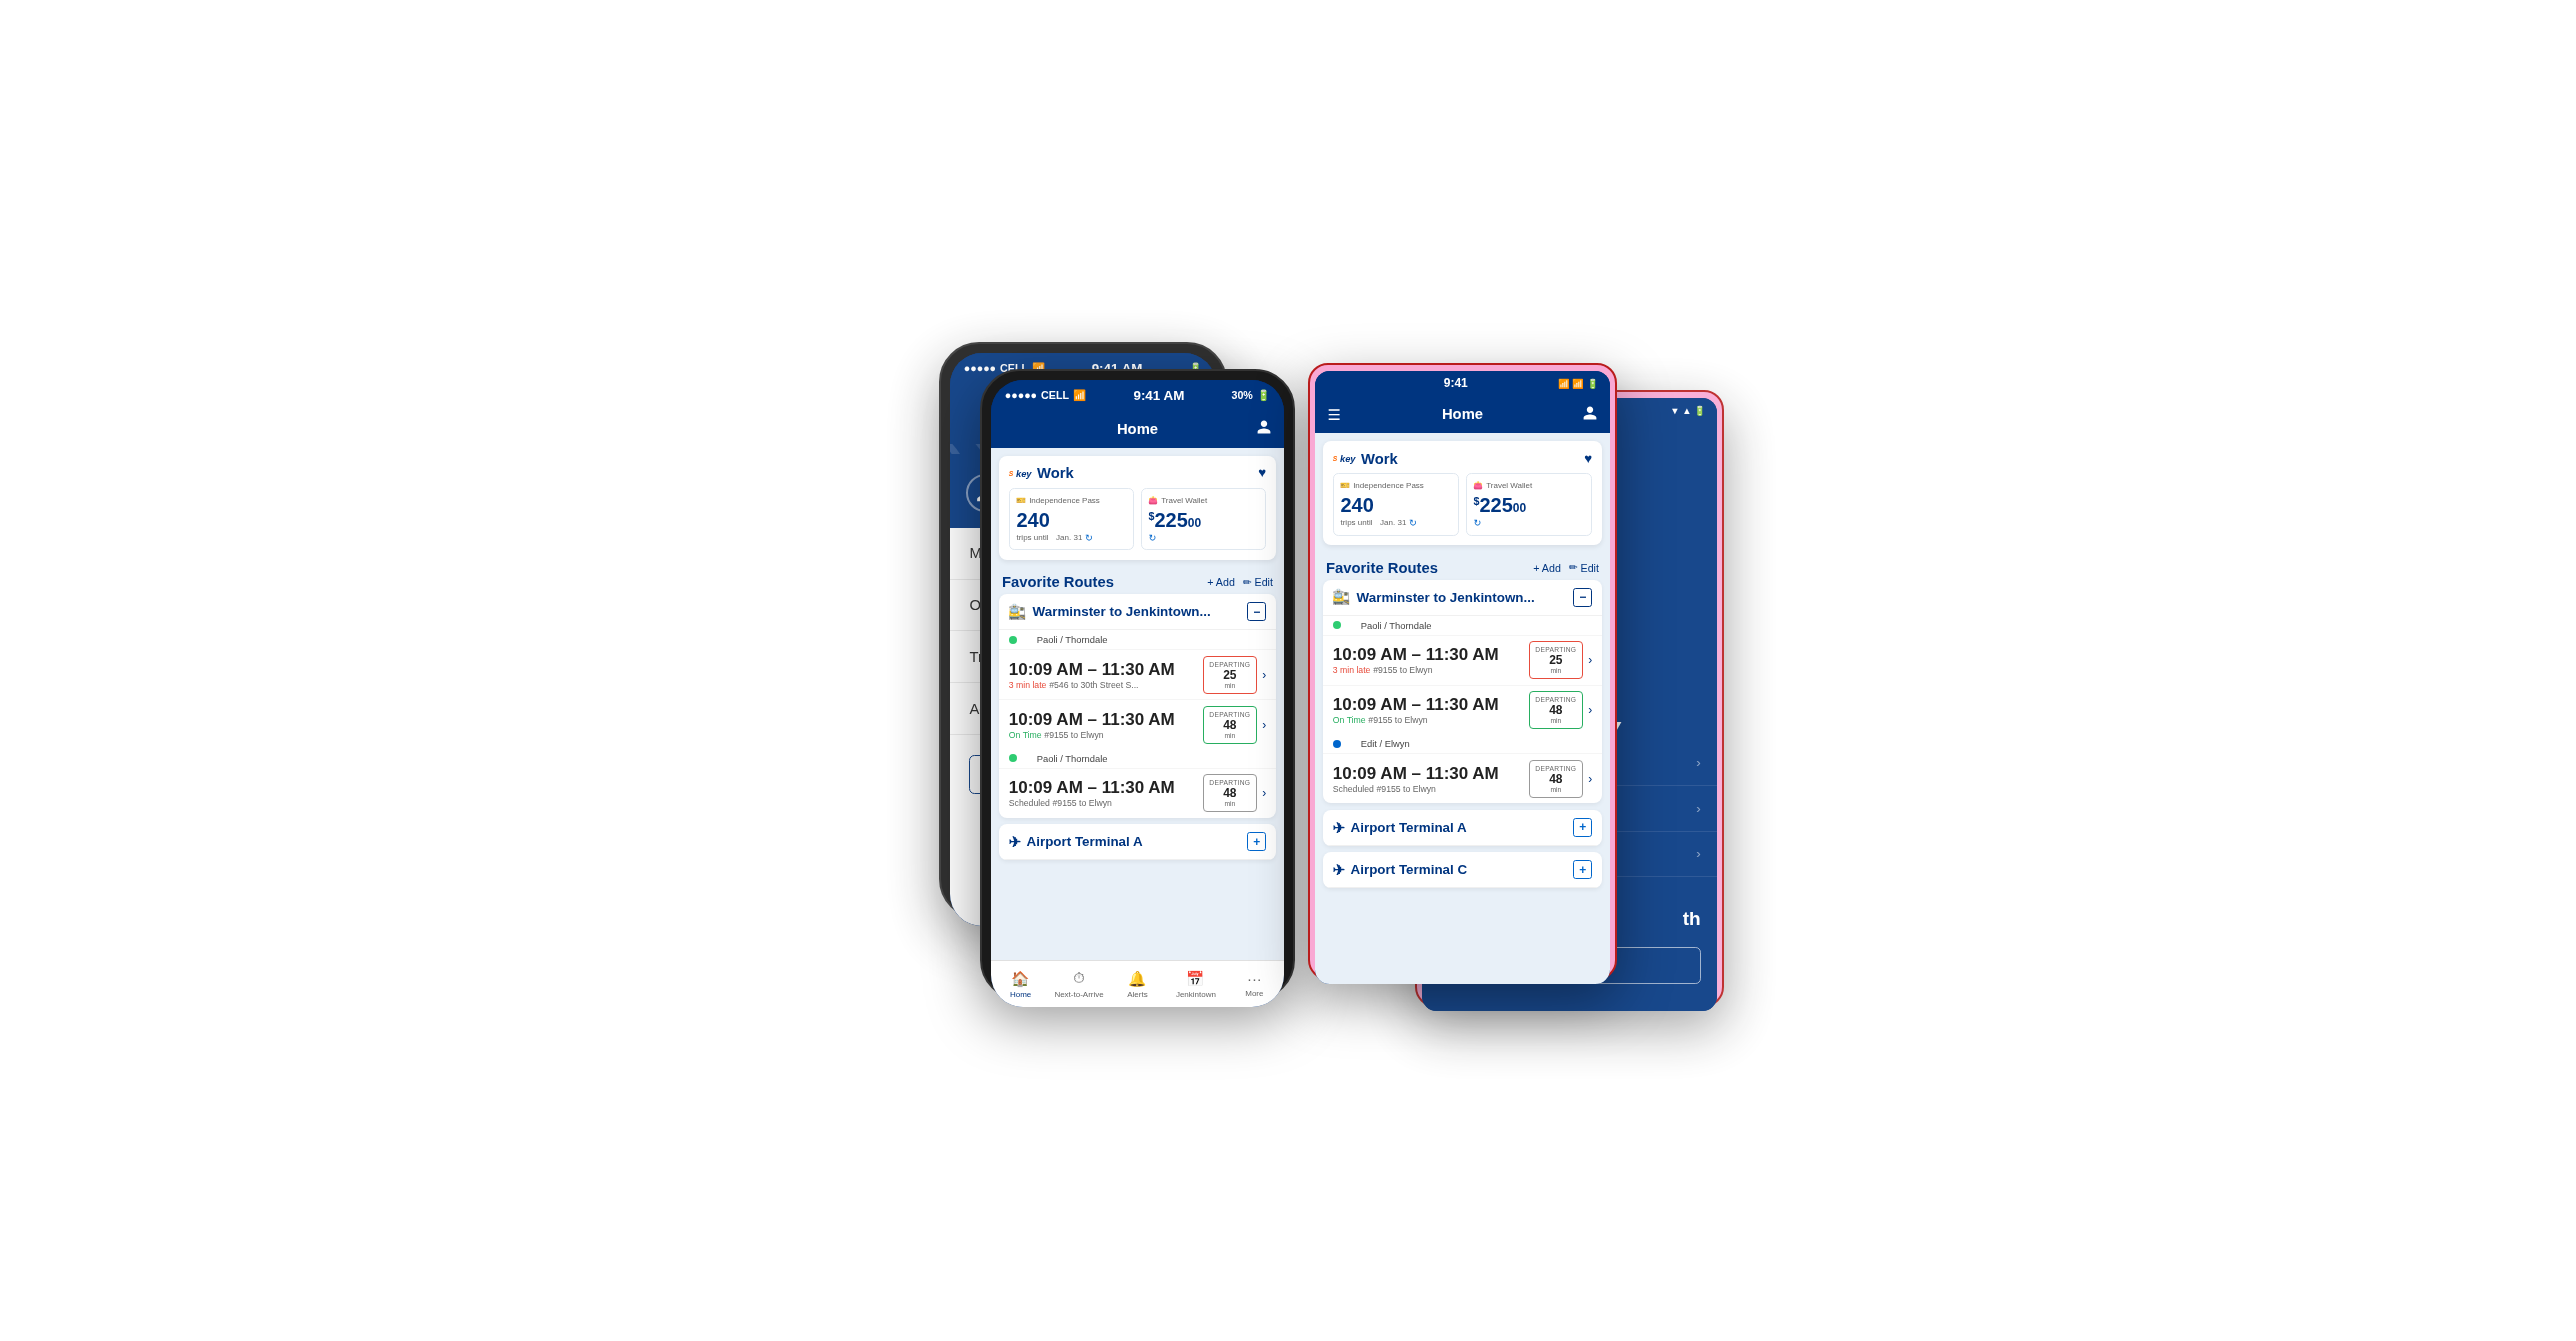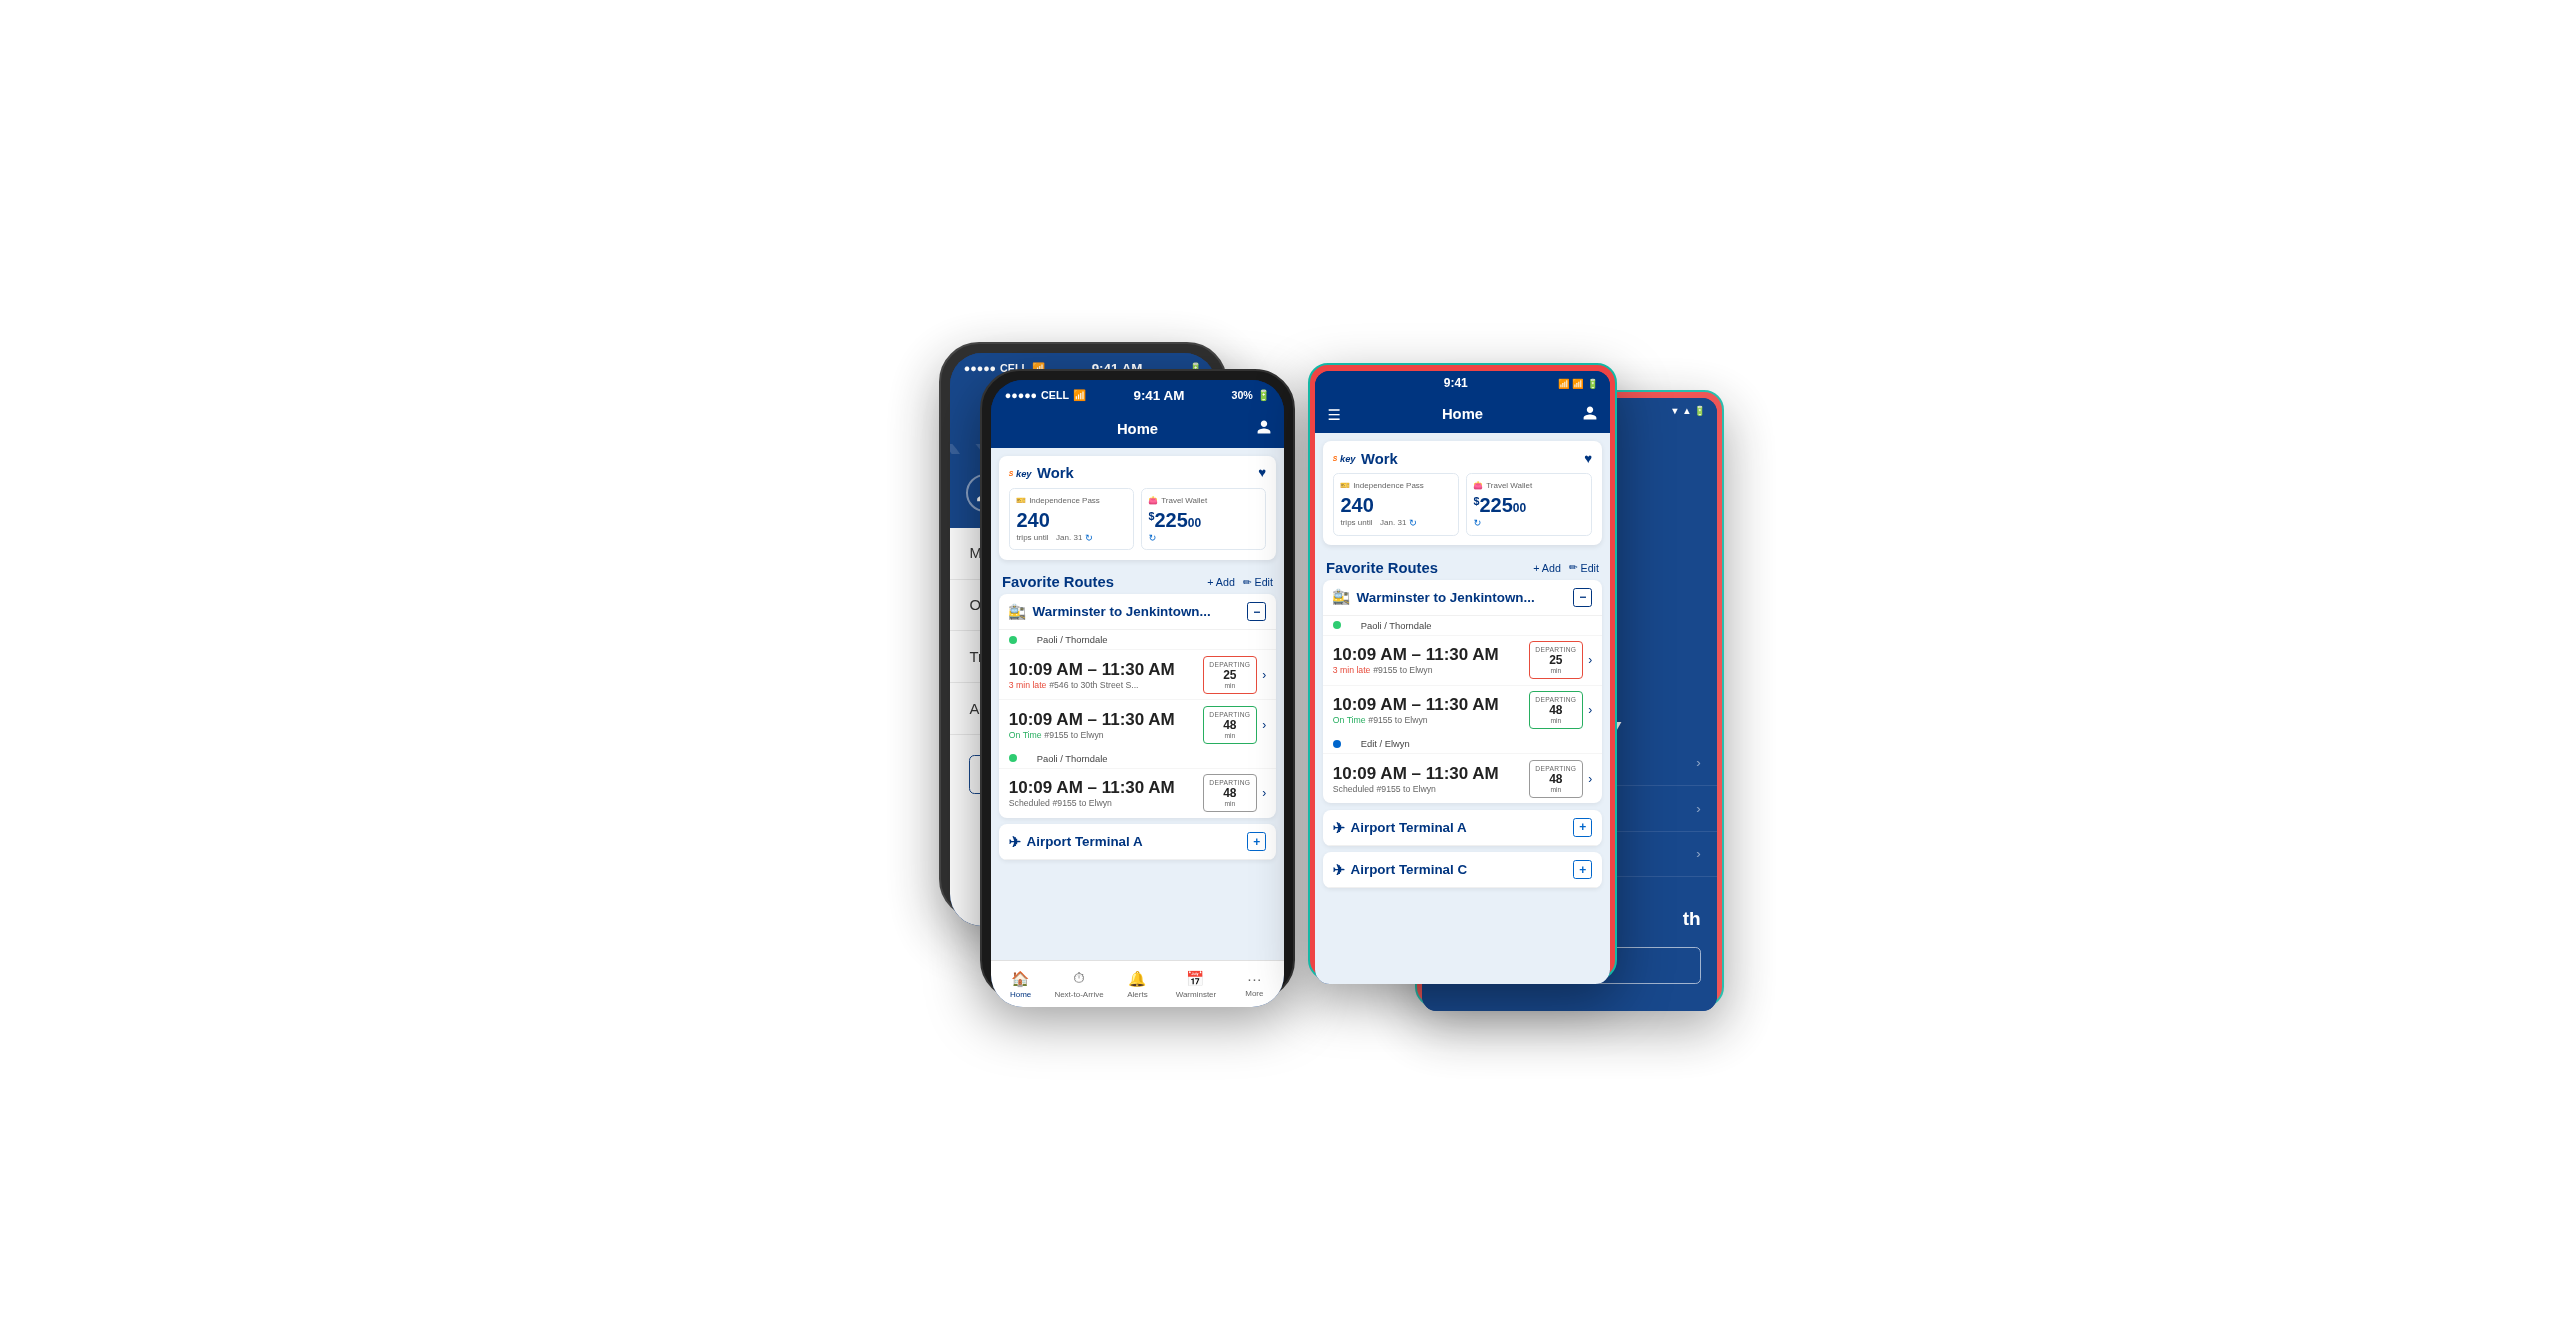--- a/index.html
+++ b/index.html
@@ -48,25 +48,25 @@
       top: 9.4px; left: 9.4px; right: 9.4px; bottom: 9.4px;
       border-radius: 32px;
       overflow: hidden;
       background: #003580;
     }
 
     
     .android {
       width: 309px;
       height: 617px;
-      background: #ef4444;
+      background: #f9a8d4;
       border-radius: 20px;
       position: relative;
       box-shadow: 0 20px 54px rgba(0,0,0,0.4);
-      border: 2px solid #14b8a6;
+      border: 2px solid #b91c1c;
     }
     .android .camera {
       width: 10.7px; height: 10.7px;
       background: #222;
       border-radius: 50%;
       position: absolute;
       top: 9.4px; left: 50%;
       transform: translateX(-50%);
       border: 1.3px solid #111;
     }
@@ -788,21 +788,21 @@
           <div class="nav-item">
             <span class="nav-icon">⏱</span>
             <span>Next-to-Arrive</span>
           </div>
           <div class="nav-item">
             <span class="nav-icon">🔔</span>
             <span>Alerts</span>
           </div>
           <div class="nav-item">
             <span class="nav-icon">📅</span>
-            <span>Warminster</span>
+            <span>Jenkintown</span>
           </div>
           <div class="nav-item">
             <span class="nav-icon">···</span>
             <span>More</span>
           </div>
         </div>
       </div>
     </div>
   </div>
 

